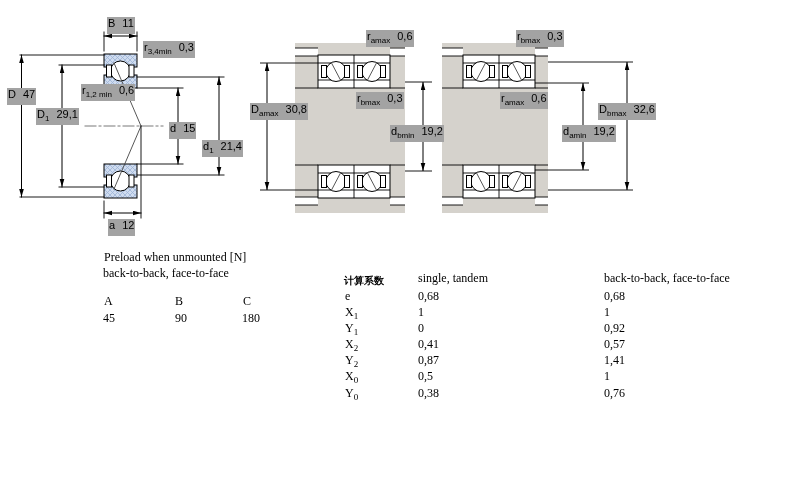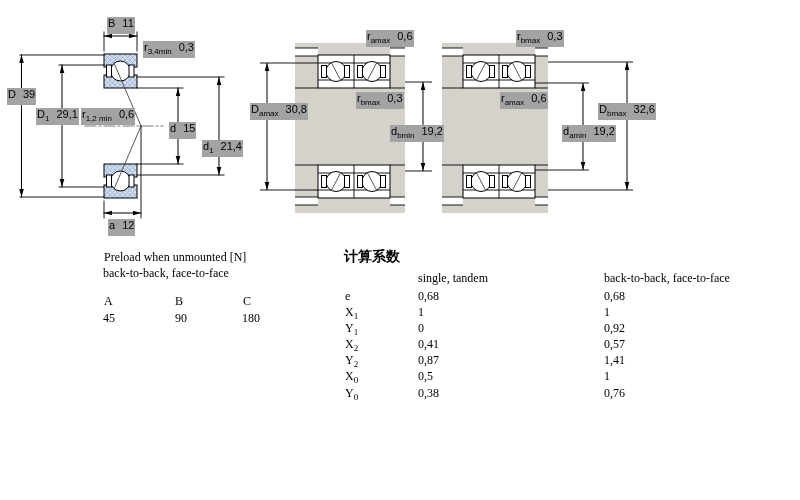--- a/index.html
+++ b/index.html
@@ -6,21 +6,21 @@
   #page{position:relative;width:800px;height:500px;background:#ffffff;overflow:hidden;
         font-family:"Liberation Sans",sans-serif;color:#000;}
   #art{position:absolute;left:0;top:0;}
   .dim{position:absolute;font:11px "Liberation Sans",sans-serif;color:#000;
        background:#a3a3a3;white-space:nowrap;padding:0 1px;line-height:13px;}
   .dim sub{font-size:8px;vertical-align:-2.5px;letter-spacing:0;text-align:center;}
   .dim .v{margin-left:7px;}
   .tt{position:absolute;font:12px "Liberation Serif",serif;color:#000;white-space:nowrap;line-height:14px;}
   .tt sub{font-size:9px;vertical-align:-3px;}
   .b{font-weight:normal;}
-  .cn{font-size:14px;font-weight:bold;}
+  .cn{font-size:10px;font-weight:bold;margin-top:24px;}
 </style>
 </head>
 <body>
 
 <div id="page">
 
 <svg id="art" width="800" height="500" viewBox="0 0 800 500">
   <defs>
     <pattern id="hatch" width="5" height="5" patternUnits="userSpaceOnUse">
       <rect width="5" height="5" fill="#cfdcef"></rect>
@@ -198,23 +198,23 @@
     </g>
     <g stroke="#000" stroke-width="1">
       <line x1="627" y1="62" x2="627" y2="190" marker-start="url(#arr)" marker-end="url(#arr)"></line>
       <line x1="583" y1="83" x2="583" y2="170" marker-start="url(#arr)" marker-end="url(#arr)"></line>
     </g>
   </g>
 </svg>
 
 <span class="dim" style="left:107px;top:17px"><span>B</span><sub></sub><span class="v">11</span></span>
 <span class="dim" style="left:143px;top:41px"><span>r</span><sub>3,4min</sub><span class="v">0,3</span></span>
-<span class="dim" style="left:7px;top:88px"><span>D</span><sub></sub><span class="v">39</span></span>
+<span class="dim" style="left:7px;top:88px"><span>D</span><sub></sub><span class="v">47</span></span>
 <span class="dim" style="left:36px;top:108px"><span>D</span><sub>1</sub><span class="v">29,1</span></span>
-<span class="dim" style="left:81px;top:108px"><span>r</span><sub>1,2 min</sub><span class="v">0,6</span></span>
+<span class="dim" style="left:81px;top:84px"><span>r</span><sub>1,2 min</sub><span class="v">0,6</span></span>
 <span class="dim" style="left:169px;top:122px"><span>d</span><sub></sub><span class="v">15</span></span>
 <span class="dim" style="left:202px;top:140px"><span>d</span><sub>1</sub><span class="v">21,4</span></span>
 <span class="dim" style="left:108px;top:219px"><span>a</span><sub></sub><span class="v">12</span></span>
 
 <span class="dim" style="left:366px;top:30px"><span>r</span><sub>amax</sub><span class="v">0,6</span></span>
 <span class="dim" style="left:250px;top:103px"><span>D</span><sub>amax</sub><span class="v">30,8</span></span>
 <span class="dim" style="left:356px;top:92px"><span>r</span><sub>bmax</sub><span class="v">0,3</span></span>
 <span class="dim" style="left:390px;top:125px"><span>d</span><sub>bmin</sub><span class="v">19,2</span></span>
 
 <span class="dim" style="left:516px;top:30px"><span>r</span><sub>bmax</sub><span class="v">0,3</span></span>

